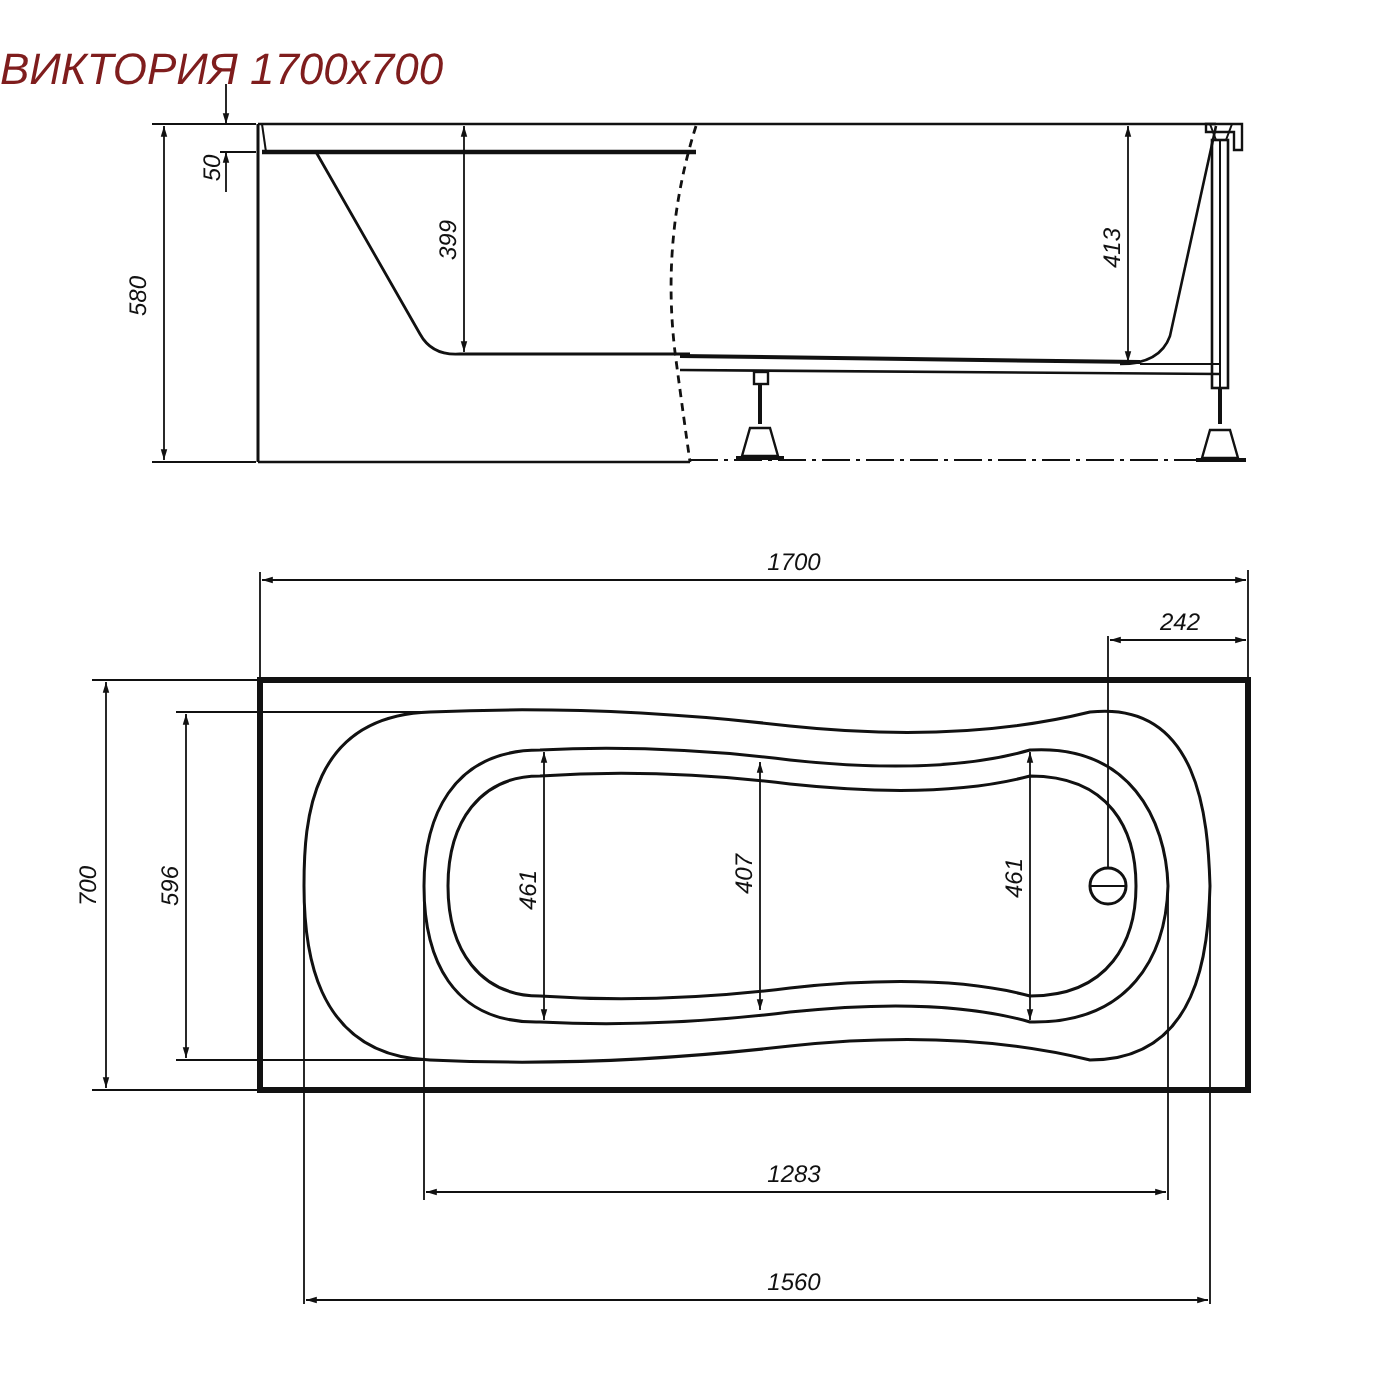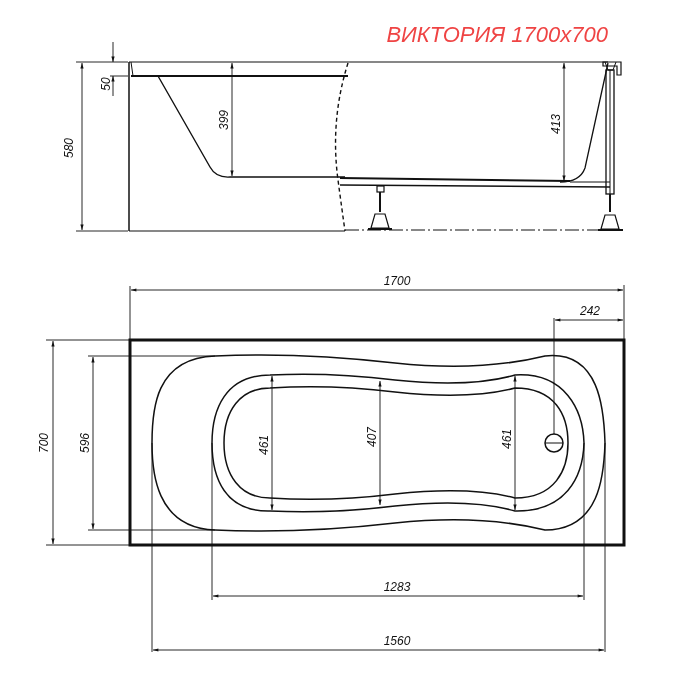--- a/index.html
+++ b/index.html
@@ -1,19 +1,19 @@
 <!DOCTYPE html>
 <html><head>
   <meta charset="utf-8">
   <style>
     html, body { margin: 0; padding: 0; background: #ffffff; }
     body { width: 700px; height: 700px; position: relative; overflow: hidden; font-family: "Liberation Sans", sans-serif; }
     .title {
-      position: absolute; left: 0; width: 608px; top: 22px; text-align: right;
-      font-style: italic; font-size: 22px; color: #ef4444; letter-spacing: 0px;
+      position: absolute; left: 0; width: 608px; top: 22px; text-align: left;
+      font-style: italic; font-size: 22px; color: #7f1d1d; letter-spacing: 0px;
       font-family: "Liberation Sans", sans-serif;
     }
     svg { position: absolute; left: 0; top: 0; }
     .dim { font-family: "Liberation Sans", sans-serif; font-style: italic; font-size: 12px; fill: #111; }
   </style>
 </head>
 <body>
 
 <div class="title">ВИКТОРИЯ 1700x700</div>
 

